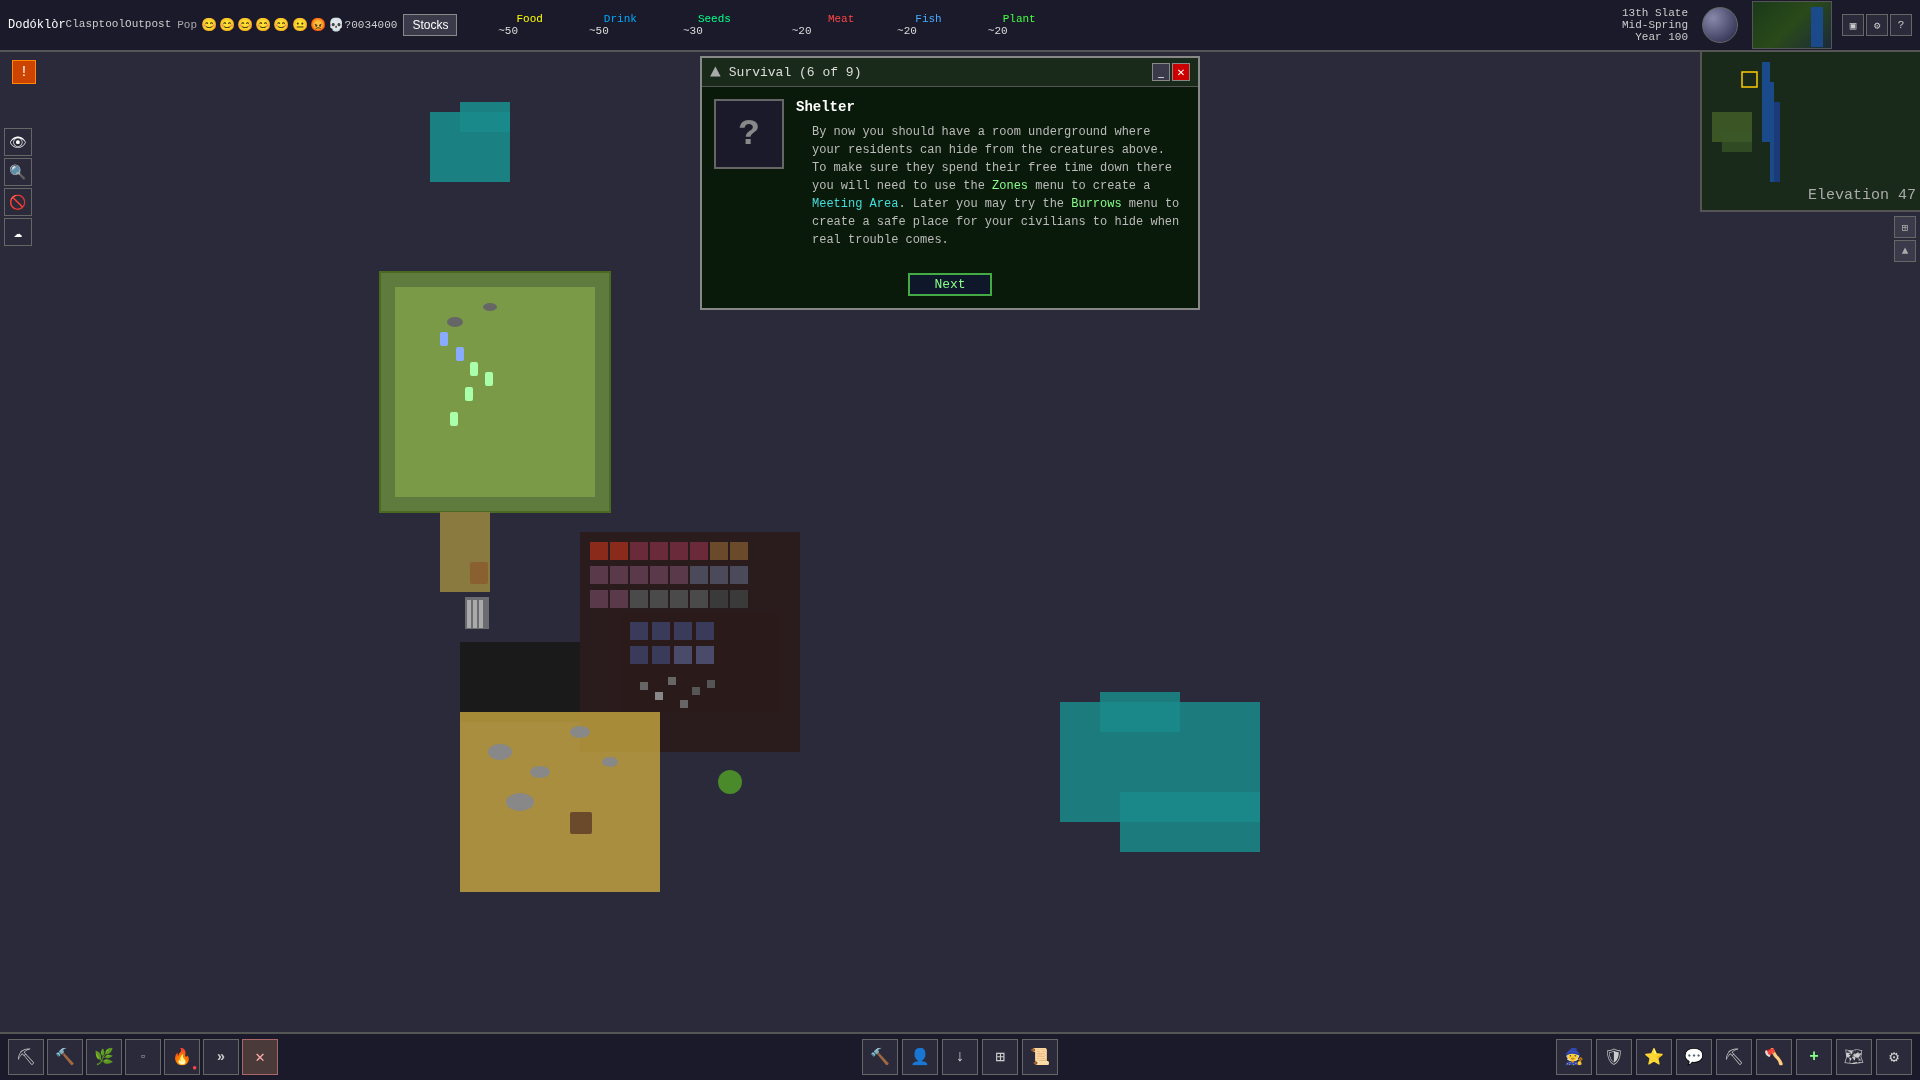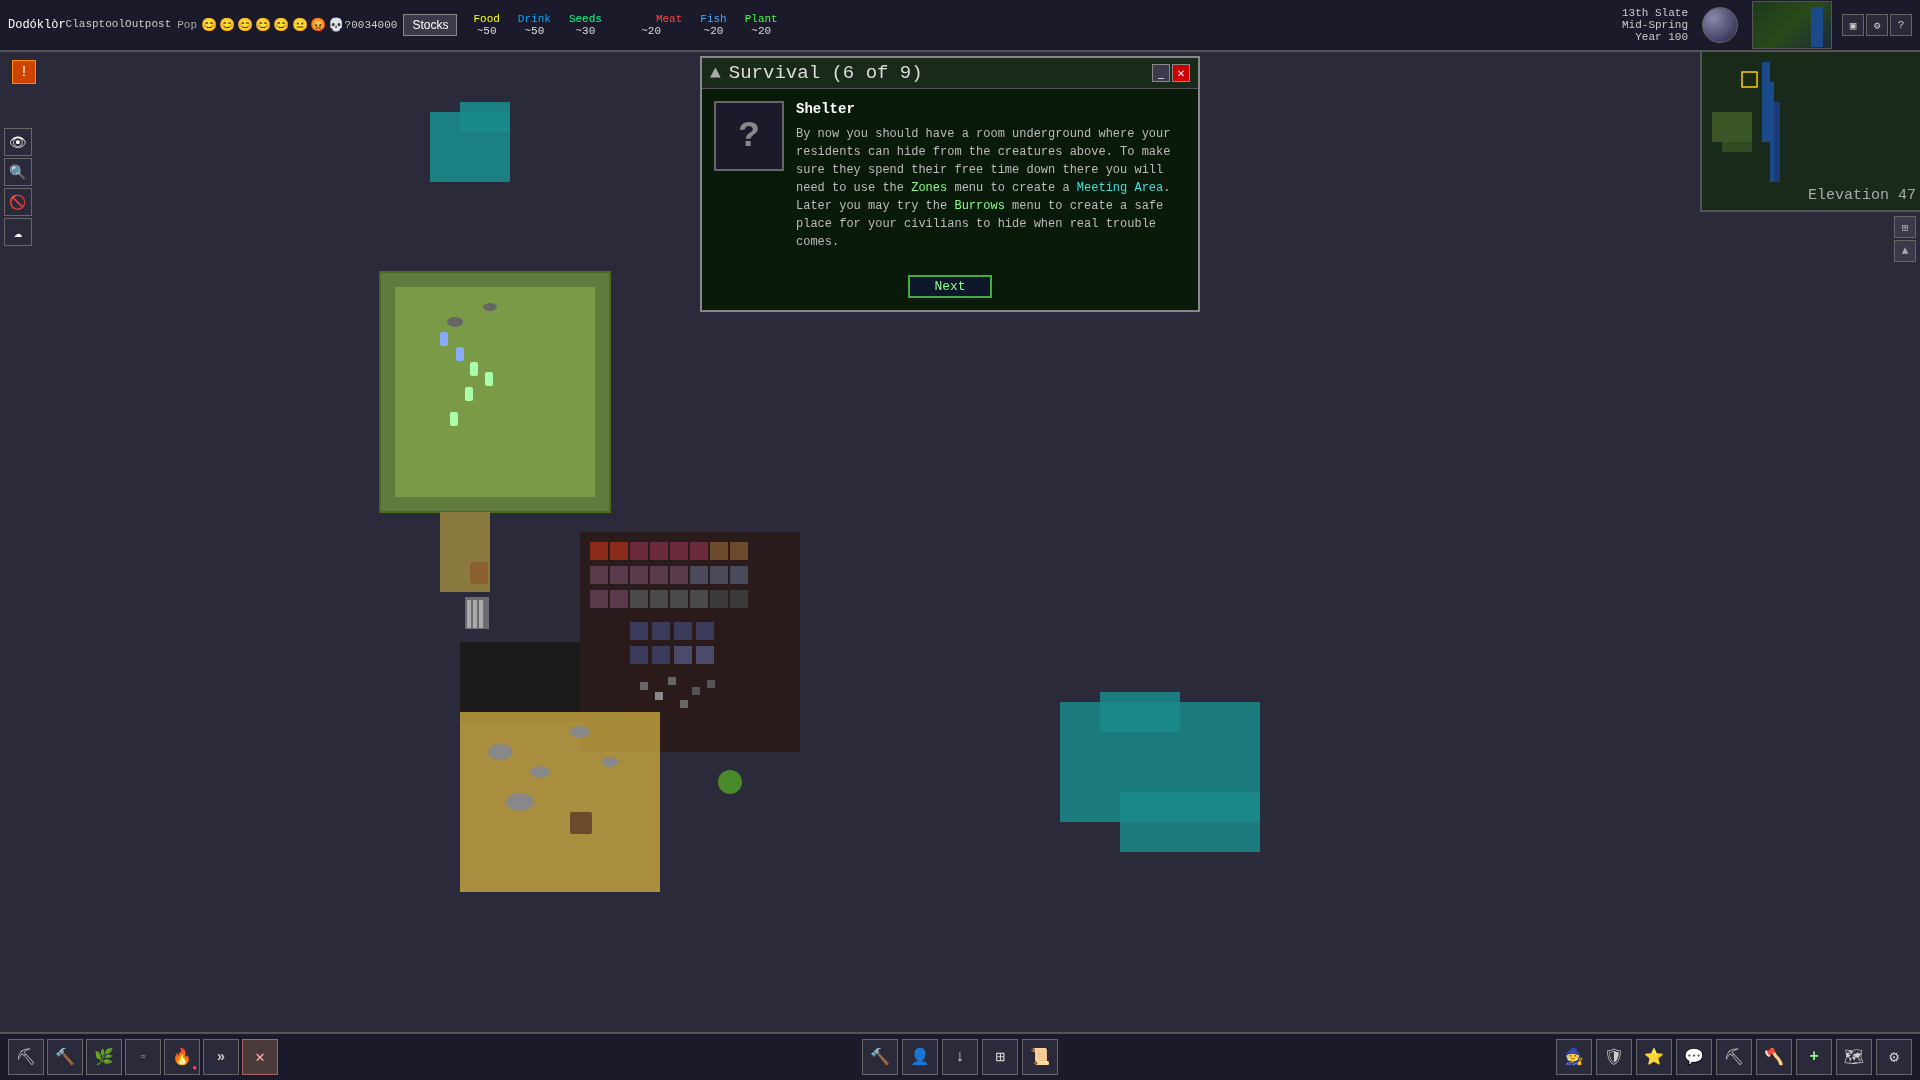--- a/index.html
+++ b/index.html
@@ -52,21 +52,21 @@
       display: flex;
       gap: 18px;
       margin-left: 10px;
     }
     .resource-item {
       display: flex;
       flex-direction: column;
       align-items: center;
       font-size: 11px;
     }
-    .resource-item .res-label { font-size: 11px; }
+    .resource-item .res-label { font-size: 11px; margin-left: 43px; }
     .resource-item .res-val { color: #ddd; font-size: 11px; }
     .res-food { color: #ffff00; }
     .res-drink { color: #00aaff; }
     .res-seeds { color: #00ff88; }
     .res-meat { color: #ff4444; padding-left: 36px; }
     .res-fish { color: #44aaff; }
     .res-plant { color: #44ff44; text-align: center; }
     .date-section {
       margin-left: auto;
       color: #ccc;
@@ -198,21 +198,21 @@
     .dialog-titlebar {
       background: #1a2a1a;
       display: flex;
       align-items: center;
       justify-content: space-between;
       padding: 4px 8px;
       border-bottom: 1px solid #555;
     }
     .dialog-title-text {
       color: #ddd;
-      font-size: 19px;
+      font-size: 13px;
     }
     .dialog-window-btns {
       display: flex;
       gap: 2px;
     }
     .dialog-winbtn {
       width: 18px; height: 18px;
       border: 1px solid #888;
       background: #3a3a4a;
       color: #fff;
@@ -239,20 +239,21 @@
     .dialog-section-title {
       color: #fff;
       font-size: 14px;
       margin-bottom: 8px;
       font-weight: bold;
     }
     .dialog-text {
       color: #bbb;
       font-size: 12px;
       line-height: 1.5;
+      margin-left: 16px;
     }
     .dialog-text .highlight-green { color: #88ff88; }
     .dialog-text .highlight-cyan { color: #44dddd; }
     .dialog-next-row {
       display: flex;
       justify-content: center;
       padding: 12px;
     }
     .next-btn {
       background: #0f172a;

